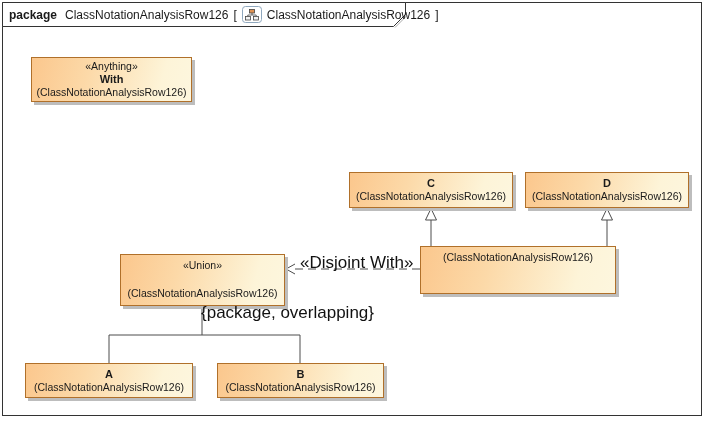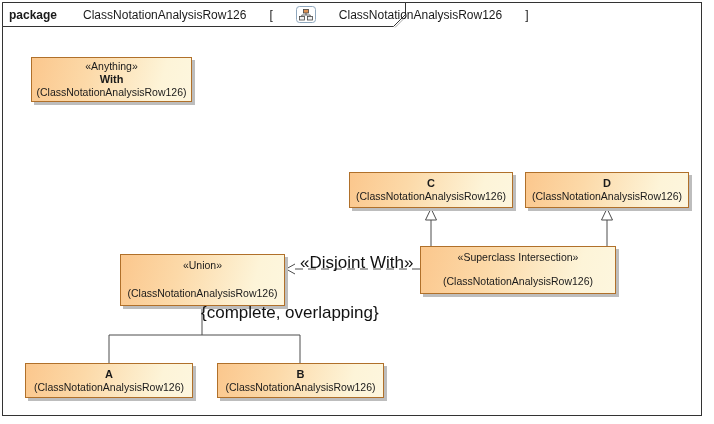--- a/index.html
+++ b/index.html
@@ -3,21 +3,21 @@
 <meta charset="utf-8">
 <style>
   html,body { margin:0; padding:0; background:#ffffff; }
   #canvas {
     position:relative; width:714px; height:424px; background:#ffffff;
     font-family:"Liberation Sans", sans-serif; color:#1a1a1a; overflow:hidden;
   }
   svg.layer { position:absolute; left:0; top:0; width:714px; height:424px; }
   .frame-header {
     position:absolute; left:9px; top:6px; height:17px;
-    display:flex; align-items:center; gap:23px; font-size:12px; white-space:nowrap;
+    display:flex; align-items:center; gap:5px; font-size:12px; white-space:nowrap;
   }
   .frame-header .kw { font-weight:bold; margin-right:3px; }
   .uml-box {
     position:absolute; box-sizing:border-box;
     border:1px solid #b0702a;
     background:linear-gradient(105deg, #fbc78d 0%, #fcd9a8 35%, #fdf4d8 80%, #fdf6de 100%);
     box-shadow:3px 3px 0 #bdbdbd;
     display:flex; flex-direction:column; align-items:center; justify-content:center;
     font-size:10.5px; line-height:13px; text-align:center; white-space:nowrap;
   }
@@ -92,31 +92,30 @@
     <span class="name">D</span>
     <span>(ClassNotationAnalysisRow126)</span>
   </div>
 
   <div class="uml-box gap" style="left:120px; top:254px; width:165px; height:52px;">
     <span>«Union»</span>
     <span>(ClassNotationAnalysisRow126)</span>
   </div>
 
   <div class="uml-box gap" style="left:420px; top:246px; width:196px; height:48px;">
-    <span>«Superclass Intersection»</span>
     <span>(ClassNotationAnalysisRow126)</span>
   </div>
 
   <div class="uml-box" style="left:25px; top:363px; width:168px; height:35px;">
     <span class="name">A</span>
     <span>(ClassNotationAnalysisRow126)</span>
   </div>
 
   <div class="uml-box" style="left:217px; top:363px; width:167px; height:35px;">
     <span class="name">B</span>
     <span>(ClassNotationAnalysisRow126)</span>
   </div>
 
   <div class="edge-label" style="left:300px; top:253px; width:100px; text-align:center;">«Disjoint With»</div>
 
-  <div class="edge-label" style="left:201px; top:303px;">{complete, overlapping}</div>
+  <div class="edge-label" style="left:201px; top:303px;">{package, overlapping}</div>
 
 </div>
 
 </body></html>

